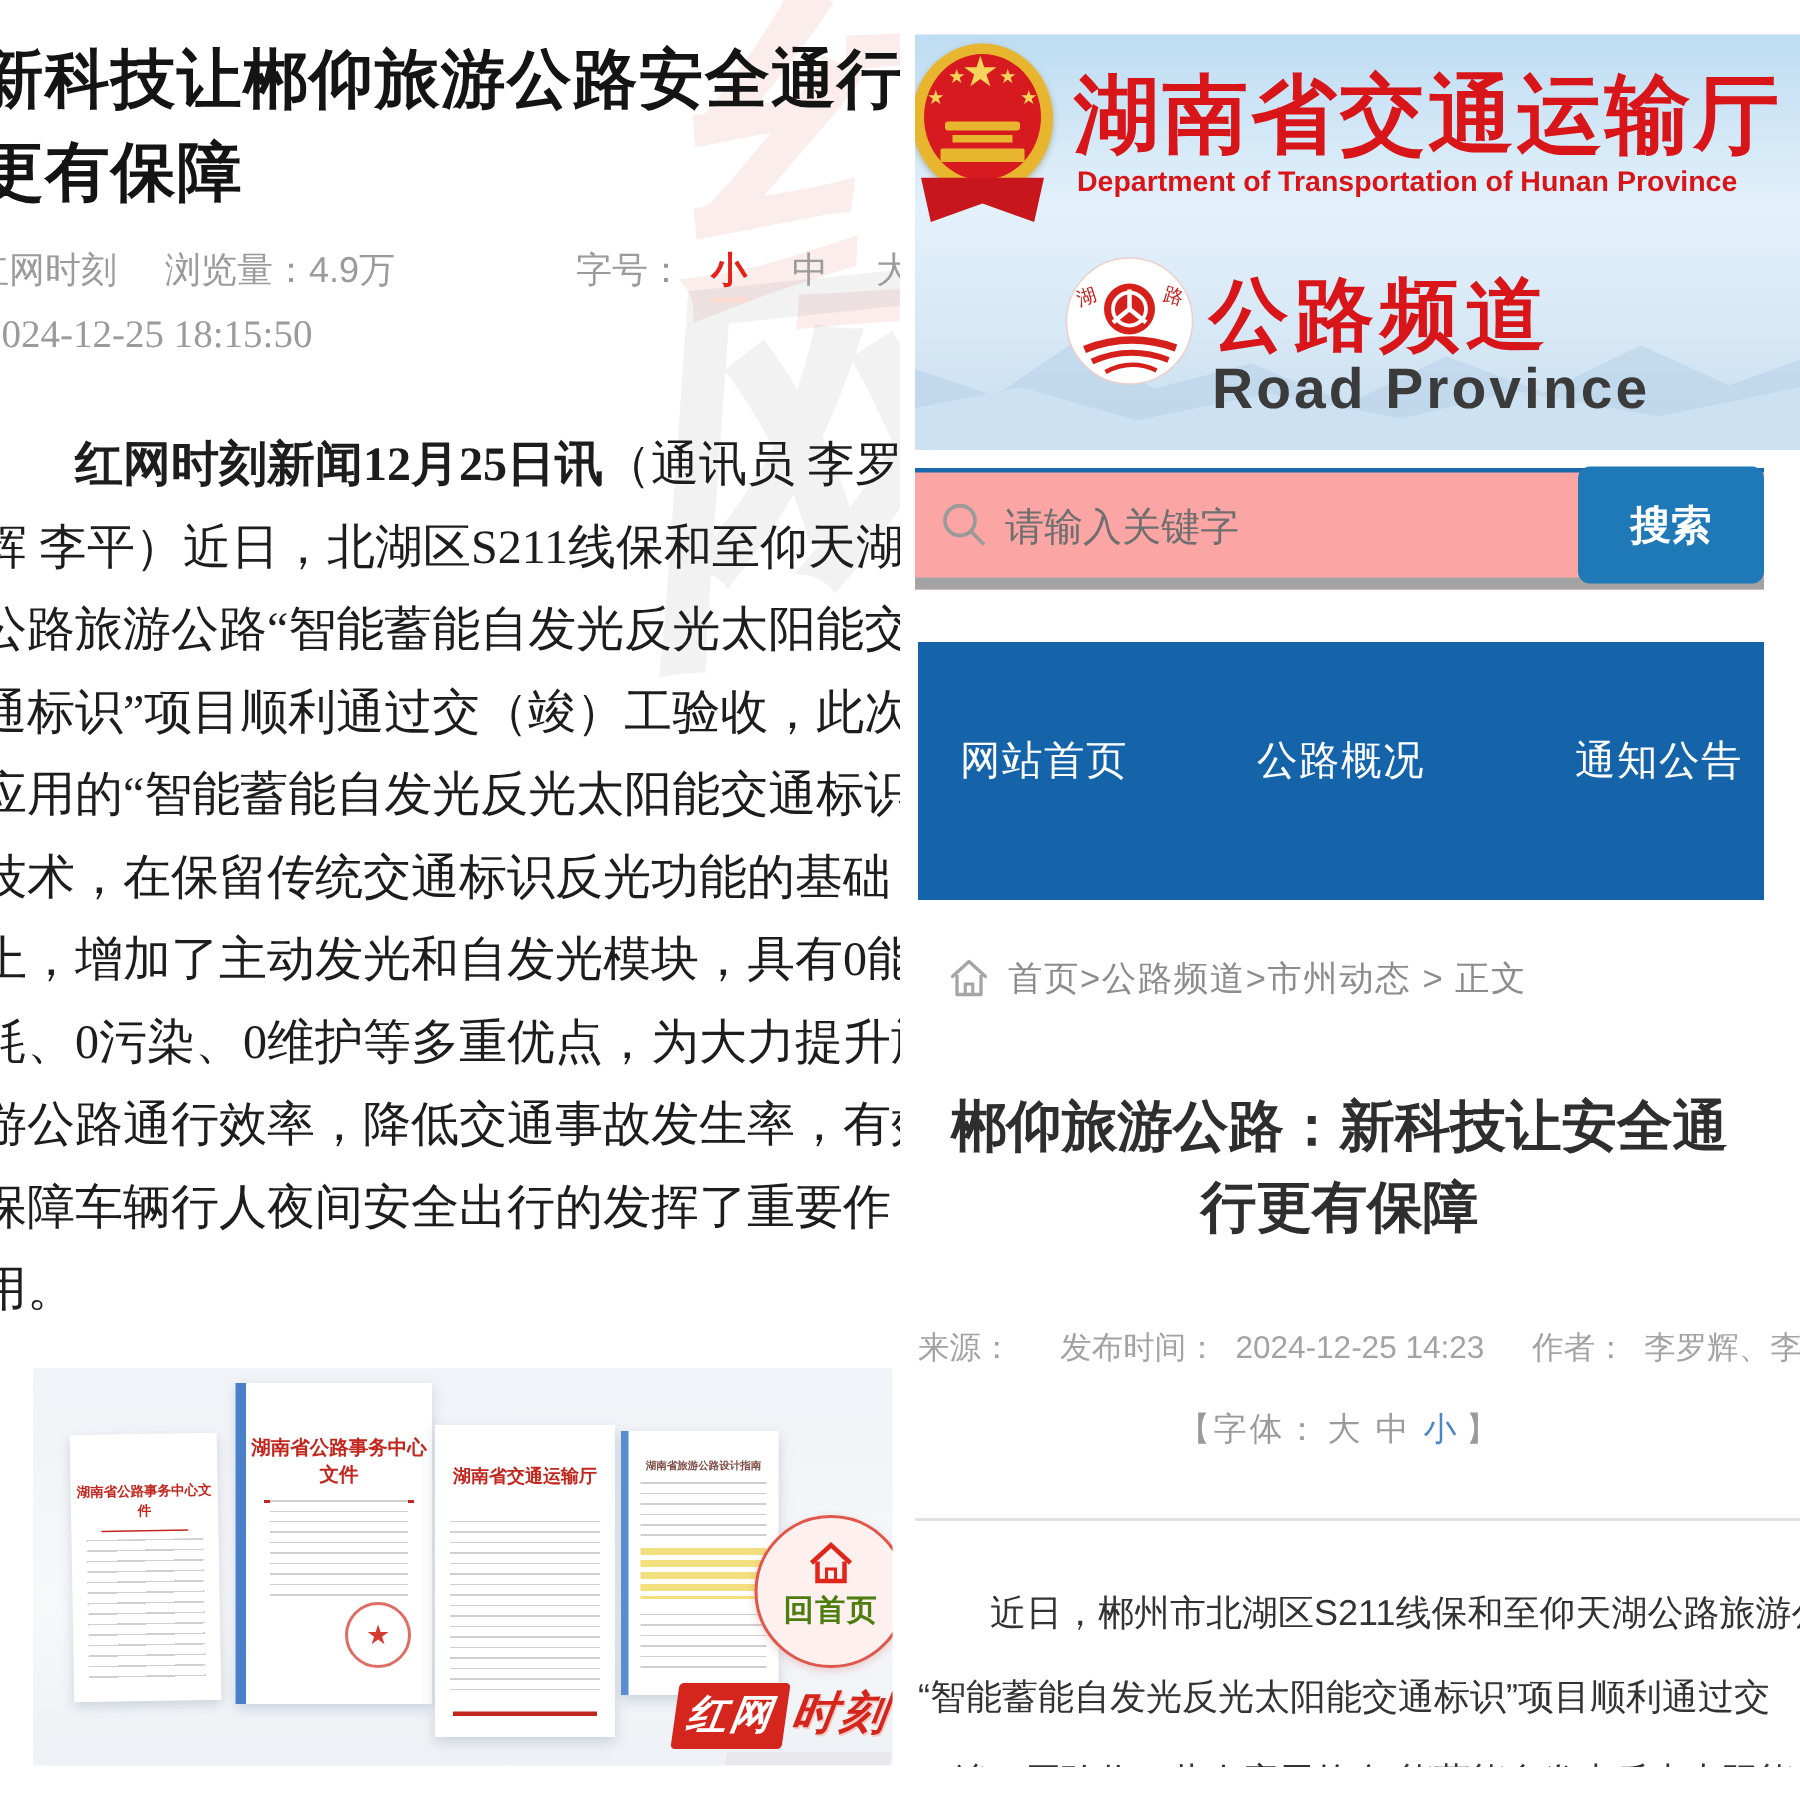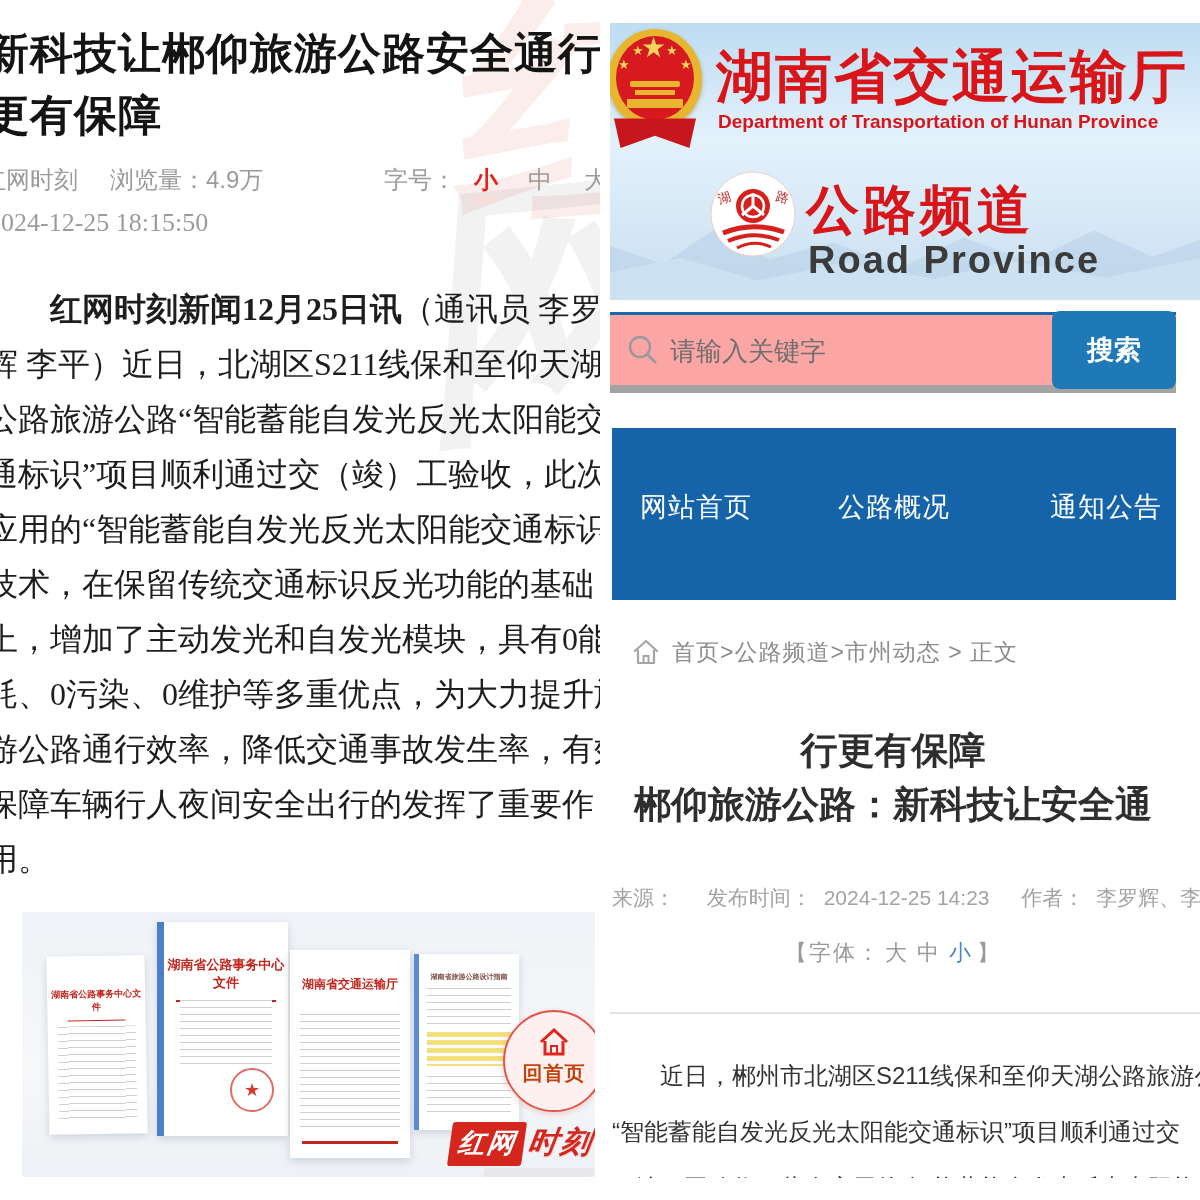--- a/index.html
+++ b/index.html
@@ -33,21 +33,21 @@
   .doc2 .dt{margin-top:34px;font-size:13px;}
   .dhr{height:2px;background:#c2271f;margin:8px 12px 10px 12px;}
   .seal{position:absolute;right:14px;bottom:24px;width:40px;height:40px;border:2px solid rgba(210,60,50,.75);border-radius:50%;color:#d43c32;font-size:18px;line-height:40px;text-align:center;}
   .doc3{left:268px;top:38px;width:120px;height:208px;}
   .doc3 .dt{margin-top:26px;font-size:12px;}
   .d3foot{position:absolute;left:12px;right:12px;bottom:14px;height:3px;background:#c2271f;}
   .doc4{left:392px;top:42px;width:100px;height:176px;border-left:5px solid #5b8bd0;}
   .doc4 .dt{margin-top:18px;font-size:7px;color:#7c4a42;}
   .hl{position:absolute;left:8px;right:8px;top:78px;height:34px;background:repeating-linear-gradient(180deg,#f3df7e 0 5px,#fff 5px 8px);}
   .home-circle{position:absolute;left:481px;top:98px;width:98px;height:98px;border-radius:50%;background:#fdf0ee;border:2px solid #e0564a;box-shadow:0 2px 6px rgba(200,80,70,.25);text-align:center;}
-  .home-circle .hc-label{color:#c2410c;font-size:20px;font-weight:bold;margin-top:2px;letter-spacing:1px;}
+  .home-circle .hc-label{color:#4d7c0f;font-size:20px;font-weight:bold;margin-top:2px;letter-spacing:1px;}
   .brand{position:absolute;left:428px;top:210px;height:52px;}
   .brand-box{display:inline-block;background:#d5261d;color:#fff;font-weight:bold;font-style:italic;font-size:27px;padding:3px 8px 5px 8px;transform:skew(-8deg);border-radius:3px;letter-spacing:2px;}
   .brand-rest{display:inline-block;color:#d5261d;font-weight:bold;font-style:italic;font-size:30px;letter-spacing:3px;margin-left:4px;text-shadow:1px 1px 0 #f4c9c5;transform:skew(-8deg);}
   .brand-sub{margin-top:2px;margin-left:34px;height:9px;width:110px;background:#e6e6ea;opacity:.85;transform:skew(-8deg);border-radius:2px;}
   
   .right-page{position:absolute;left:610px;top:0;width:590px;height:1200px;overflow:hidden;background:#fff;}
   .banner{position:absolute;left:0;top:23px;width:590px;height:277px;background:linear-gradient(180deg,#bedcf2 0%,#e3f1fb 42%,#d5e7f5 75%,#c8ddee 100%);overflow:hidden;}
   .mtn{position:absolute;bottom:0;width:100%;}
   .mtn1{height:120px;background:#bcd4ea;clip-path:polygon(0 100%,0 55%,9% 70%,18% 40%,27% 66%,38% 52%,49% 74%,60% 48%,71% 68%,82% 42%,92% 64%,100% 50%,100% 100%);opacity:.7;}
   .mtn2{height:70px;background:#cde2f2;clip-path:polygon(0 100%,0 60%,12% 40%,25% 72%,40% 46%,55% 70%,68% 44%,84% 68%,100% 40%,100% 100%);opacity:.9;}
@@ -232,22 +232,22 @@
     <div class="crumb">
       <svg class="icon-svg" width="28" height="28" viewBox="0 0 28 28">
         <path d="M3 13 L14 3 L25 13" fill="none" stroke="#a5a5a5" stroke-width="2.2" stroke-linecap="round" stroke-linejoin="round"></path>
         <path d="M6 12 V25 H22 V12" fill="none" stroke="#a5a5a5" stroke-width="2.2" stroke-linejoin="round"></path>
         <path d="M11.5 25 V18 H16.5 V25" fill="none" stroke="#a5a5a5" stroke-width="2"></path>
       </svg>
       <span class="crumb-text">首页&gt;公路频道&gt;市州动态 &gt; 正文</span>
     </div>
 
     <div class="a-title">
+      <div>郴仰旅游公路：新科技让安全通</div>
       <div>行更有保障</div>
-      <div>郴仰旅游公路：新科技让安全通</div>
     </div>
 
     <div class="a-meta">
       <span class="gap1">来源：</span>
       <span>发布时间：</span>
       <span class="gap1">2024-12-25 14:23</span>
       <span>作者：</span>
       <span>李罗辉、李平</span>
     </div>
 

